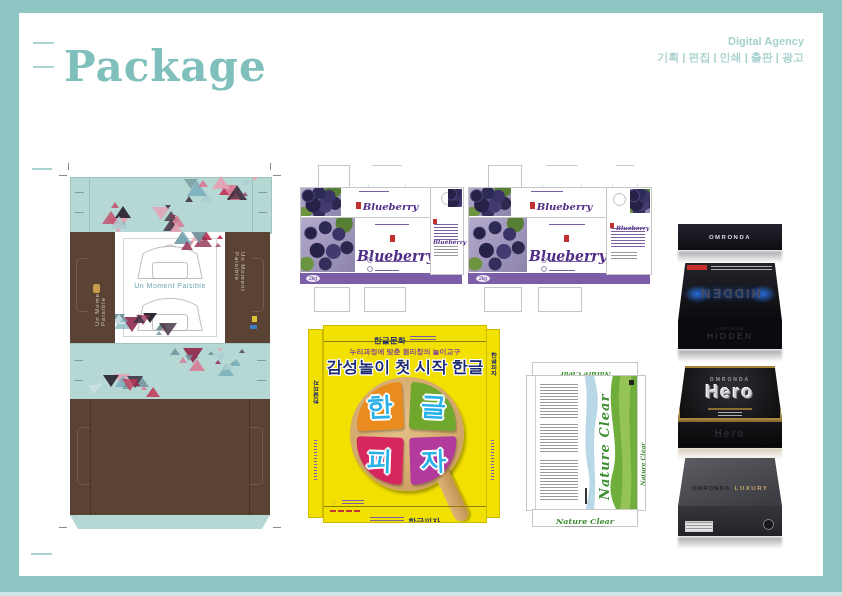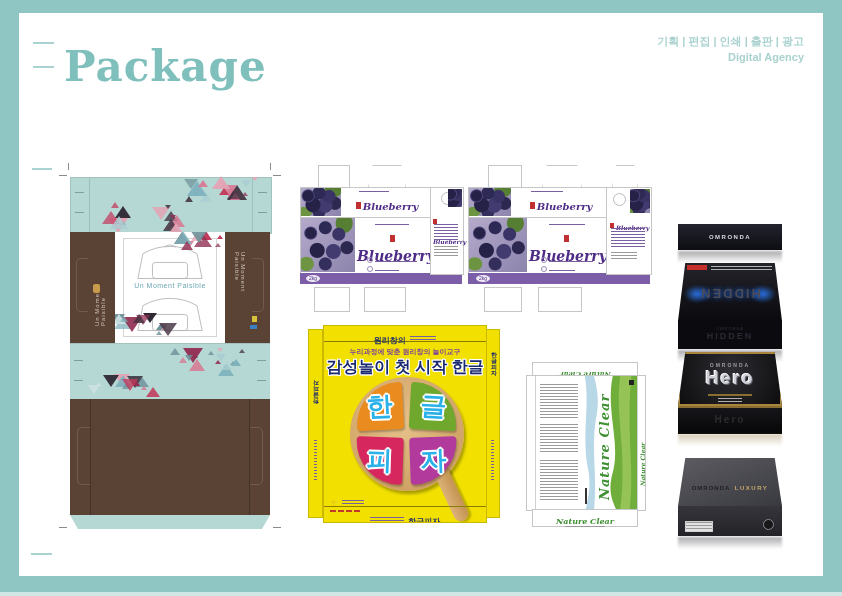--- a/index.html
+++ b/index.html
@@ -85,22 +85,22 @@
   <div class="abs frame" style="left:0;top:0;width:842px;height:13px;"></div>
   <div class="abs frame" style="left:0;top:0;width:19px;height:596px;"></div>
   <div class="abs frame" style="left:823px;top:0;width:19px;height:596px;"></div>
   <div class="abs frame" style="left:0;top:576px;width:842px;height:20px;"></div>
   <div class="abs frame-edge" style="left:0;top:592px;width:842px;height:4px;"></div>
 
   <div class="abs tick" style="left:33px;top:42px;width:21px;height:2px;"></div>
   <div class="abs tick" style="left:33px;top:66px;width:21px;height:2px;"></div>
   <div id="title" class="abs" style="left:64px;top:26px;margin-top:20px;">Package</div>
   <div id="hdr-right" class="abs" style="right:38px;top:34px;width:240px;">
+    <div>Digital Agency</div>
     <div>기획 | 편집 | 인쇄 | 출판 | 광고</div>
-    <div>Digital Agency</div>
   </div>
   <div class="abs tick" style="left:32px;top:168px;width:20px;height:2px;"></div>
   <div class="abs tick" style="left:31px;top:553px;width:21px;height:2px;"></div>
 
   <div class="abs" id="die-furniture" style="left:68px;top:171px;width:204px;height:360px;">
 
     <div class="crop" style="left:-9px;top:4px;width:8px;height:1px;"></div>
     <div class="crop" style="left:0;top:-8px;width:1px;height:7px;"></div>
     <div class="crop" style="left:205px;top:4px;width:8px;height:1px;"></div>
     <div class="crop" style="left:202px;top:-8px;width:1px;height:7px;"></div>
@@ -323,21 +323,21 @@
       <div class="abs microlines purple" style="left:5px;top:110px;width:3px;height:40px;"></div>
     </div>
     <div class="abs yellow pz-border" style="right:0;top:4px;width:13px;height:187px;">
       <div class="abs vtext pz-navy" style="left:3px;top:18px;font-size:6px;height:60px;">한글피자</div>
       <div class="abs microlines purple" style="left:5px;top:110px;width:3px;height:40px;"></div>
     </div>
 
     <div class="abs yellow pz-border" style="left:15px;top:0;width:162px;height:196px;overflow:hidden;">
       <div class="abs" style="left:0;top:15px;width:162px;height:1px;background:#8a7d00;"></div>
       <div class="abs" style="left:0;top:3px;width:162px;text-align:center;">
-        <span class="pz-navy" style="font-size:8px;">원리창의</span>
+        <span class="pz-navy" style="font-size:8px;">한글문화</span>
         <span class="microlines purple" style="display:inline-block;width:26px;height:5px;vertical-align:middle;"></span>
       </div>
       <div class="abs pz-purple" style="left:0;top:21px;width:162px;text-align:center;font-size:7px;">누리과정에 맞춘 원리창의 놀이교구</div>
       <div class="abs pz-navy outline-white" style="left:0;top:31px;width:162px;text-align:center;font-size:16px;">감성놀이 첫 시작 한글교구</div>
 
       <div class="abs" style="left:26px;top:51px;width:114px;height:114px;border-radius:50%;background:radial-gradient(circle at 45% 40%,#e6c28b,#c79756);box-shadow:2px 3px 3px rgba(0,0,0,.3);"></div>
       <div class="abs" style="left:108px;top:142px;width:15px;height:58px;background:linear-gradient(90deg,#dcb27a,#c2924f);border-radius:8px;transform:rotate(-25deg);transform-origin:50% 0;box-shadow:2px 2px 2px rgba(0,0,0,.25);"></div>
       <div class="abs" style="left:32px;top:57px;width:102px;height:102px;">
         <div class="quad" style="left:0;top:0;background:#ea8b1f;border-radius:94px 8px 8px 8px;transform:rotate(-3deg);">
             <span>한</span>
@@ -418,21 +418,21 @@
           <span style="font-size:13px;font-weight:bold;letter-spacing:2px;color:#4a4a58;text-shadow:0 0 5px #1a5fd0;">HIDDEN</span>
         </div>
       </div>
       <div class="bx-front" style="top:58px;height:28px;background:#0b0b0f;text-align:center;">
         <div style="font-size:4px;color:#33333d;letter-spacing:1px;margin-top:5px;">OMRONDA</div>
         <div style="font-size:9px;color:#2a2a35;letter-spacing:2px;font-weight:bold;">HIDDEN</div>
       </div>
       <div class="bx-refl" style="top:87px;"></div>
     </div>
 
-    <div class="abs" style="left:0;top:192px;width:126px;height:96px;">
+    <div class="abs" style="left:0;top:206px;width:126px;height:96px;">
       <div class="bx-top" style="top:0;height:54px;background:radial-gradient(circle at 50% 35%,#2e2e33,#0c0c0e);box-shadow:inset 0 0 0 2px #a8853c;">
         <div class="bx-center" style="top:10px;font-size:5px;color:#9a9aa0;letter-spacing:2px;font-weight:bold;">OMRONDA</div>
         <div class="bx-center chrome" style="top:16px;font-size:18px;font-style:normal;">Hero</div>
         <div class="abs" style="left:30px;top:42px;width:44px;height:2px;background:#8a6d30;"></div>
         <div class="abs microlines light" style="left:40px;top:46px;width:24px;height:4px;"></div>
       </div>
       <div class="bx-front" style="top:54px;height:26px;background:linear-gradient(#16161a,#060607);border-top:2px solid #8a6d30;text-align:center;">
         <span style="font-size:10px;color:#2b2b30;font-weight:bold;letter-spacing:2px;line-height:24px;">Hero</span>
       </div>
       <div class="bx-refl" style="top:82px;background:linear-gradient(180deg,rgba(138,109,48,.35),transparent);"></div>

